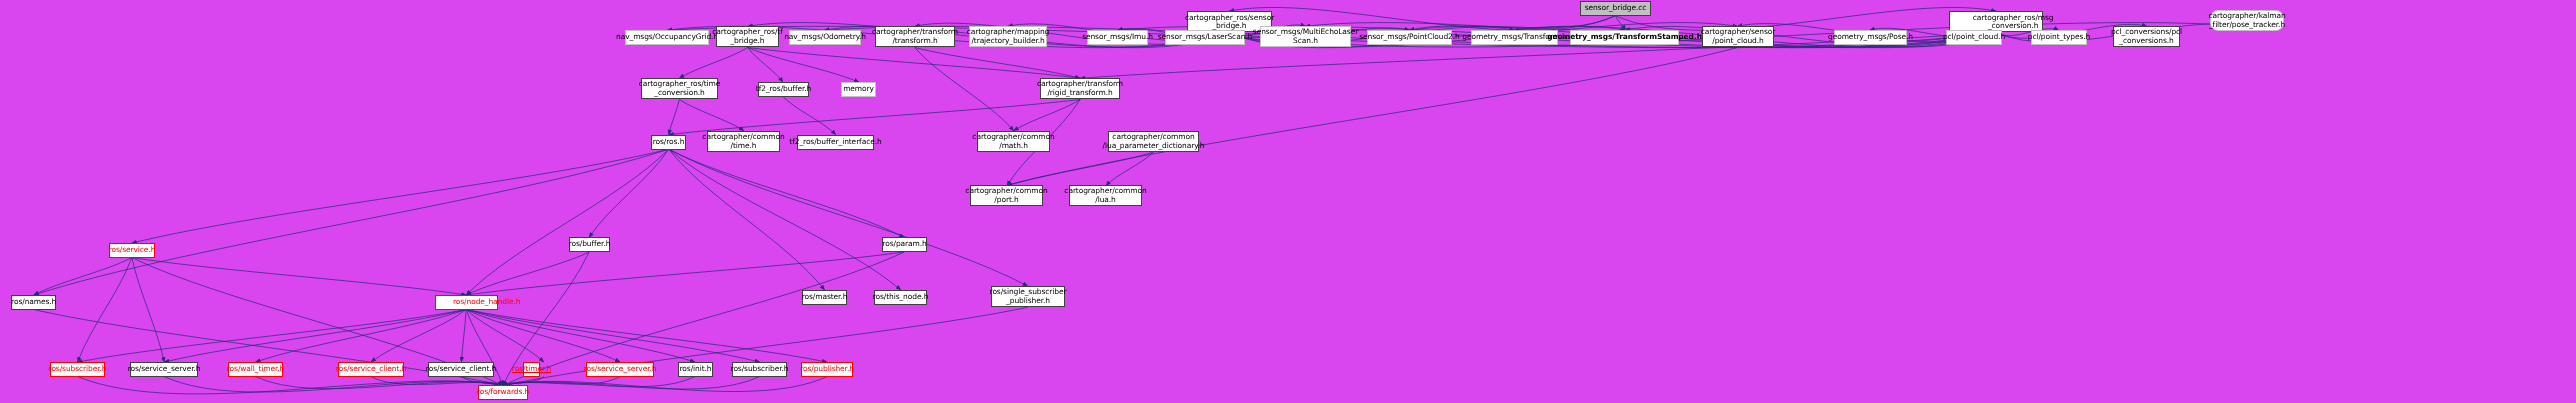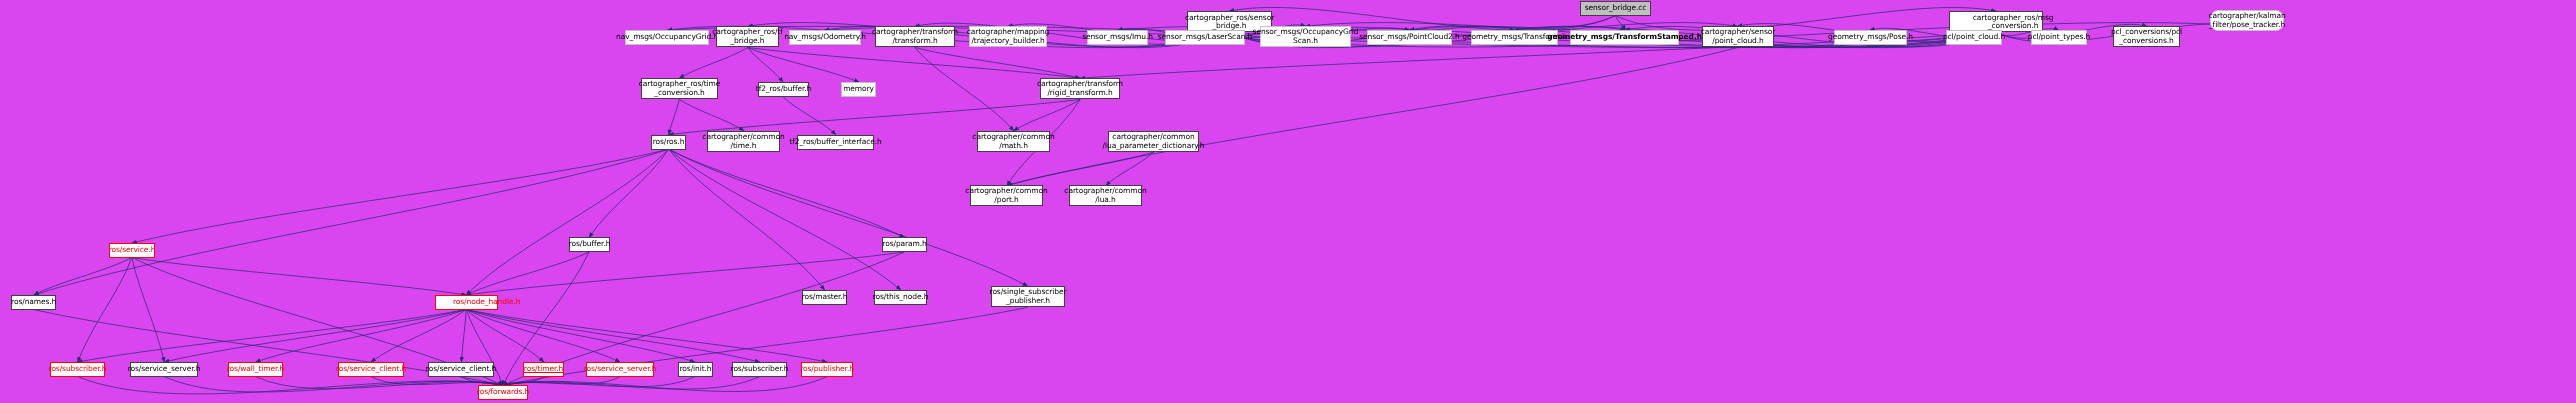--- a/index.html
+++ b/index.html
@@ -173,21 +173,21 @@
       <div class="node light" style="left: 625px; top: 30px; width: 84px; height: 14.5px;">nav_msgs/OccupancyGrid.h</div>
       <div class="node bold" style="left: 716px; top: 26px; width: 63px; height: 21px;">cartographer_ros/tf
 _bridge.h</div>
       <div class="node light" style="left: 789px; top: 30px; width: 72px; height: 14.5px;">nav_msgs/Odometry.h</div>
       <div class="node bold" style="left: 875px; top: 26px; width: 80px; height: 21px;">cartographer/transform
 /transform.h</div>
       <div class="node light" style="left: 969px; top: 26px; width: 78px; height: 21px;">cartographer/mapping
 /trajectory_builder.h</div>
       <div class="node light" style="left: 1087px; top: 30px; width: 61px; height: 14.5px;">sensor_msgs/Imu.h</div>
       <div class="node light" style="left: 1165px; top: 30px; width: 80px; height: 14.5px;">sensor_msgs/LaserScan.h</div>
-      <div class="node light" style="left: 1260px; top: 26px; width: 91px; height: 21px;">sensor_msgs/OccupancyGrid
+      <div class="node light" style="left: 1260px; top: 26px; width: 91px; height: 21px;">sensor_msgs/MultiEchoLaser
 Scan.h</div>
       <div class="node light" style="left: 1367px; top: 30px; width: 85px; height: 14.5px;">sensor_msgs/PointCloud2.h</div>
       <div class="node light" style="left: 1471px; top: 30px; width: 87px; height: 14.5px;">geometry_msgs/Transform.h</div>
       <div class="node light" style="left: 1570px; top: 30px; width: 109px; height: 14.5px; font-weight: bold;">geometry_msgs/TransformStamped.h</div>
       <div class="node bold" style="left: 1702px; top: 26px; width: 72px; height: 21px;">cartographer/sensor
 /point_cloud.h</div>
       <div class="node light" style="left: 1834px; top: 30px; width: 73px; height: 14.5px;">geometry_msgs/Pose.h</div>
       <div class="node light" style="left: 1946px; top: 30px; width: 56px; height: 14.5px;">pcl/point_cloud.h</div>
       <div class="node light" style="left: 2031px; top: 30px; width: 56px; height: 14.5px;">pcl/point_types.h</div>
       <div class="node bold" style="left: 2113px; top: 26px; width: 67px; height: 21px;">pcl_conversions/pcl
@@ -219,21 +219,21 @@
       <div class="node redbox" style="left: 435px; top: 295px; width: 63px; height: 14.5px; padding-left: 42px;">ros/node_handle.h</div>
       <div class="node darkbox" style="left: 802px; top: 290px; width: 45px; height: 14.5px;">ros/master.h</div>
       <div class="node darkbox" style="left: 874px; top: 290px; width: 53px; height: 14.5px;">ros/this_node.h</div>
       <div class="node darkbox" style="left: 991px; top: 286px; width: 74px; height: 21px;">ros/single_subscriber
 _publisher.h</div>
       <div class="node redbox" style="left: 50px; top: 362px; width: 55px; height: 14.5px;">ros/subscriber.h</div>
       <div class="node darkbox" style="left: 130px; top: 362px; width: 68px; height: 14.5px;">ros/service_server.h</div>
       <div class="node redbox" style="left: 228px; top: 362px; width: 55px; height: 14.5px;">ros/wall_timer.h</div>
       <div class="node redbox" style="left: 338px; top: 362px; width: 66px; height: 14.5px;">ros/service_client.h</div>
       <div class="node darkbox" style="left: 428px; top: 362px; width: 66px; height: 14.5px;">ros/service_client.h</div>
-      <div class="node redbox" style="left: 523px; top: 362px; width: 41px; height: 14.5px; text-decoration: underline;">ros/timer.h</div>
+      <div class="node redbox" style="left: 523px; top: 362px; width: 17px; height: 14.5px; text-decoration: underline;">ros/timer.h</div>
       <div class="node redbox" style="left: 586px; top: 362px; width: 68px; height: 14.5px;">ros/service_server.h</div>
       <div class="node darkbox" style="left: 678px; top: 362px; width: 35px; height: 14.5px;">ros/init.h</div>
       <div class="node darkbox" style="left: 732px; top: 362px; width: 55px; height: 14.5px;">ros/subscriber.h</div>
       <div class="node redbox" style="left: 801px; top: 362px; width: 52px; height: 14.5px;">ros/publisher.h</div>
       <div class="node redbox" style="left: 478px; top: 385px; width: 50px; height: 14.5px;">ros/forwards.h</div>
     </div>
 </div>
 
 
 </body></html>

